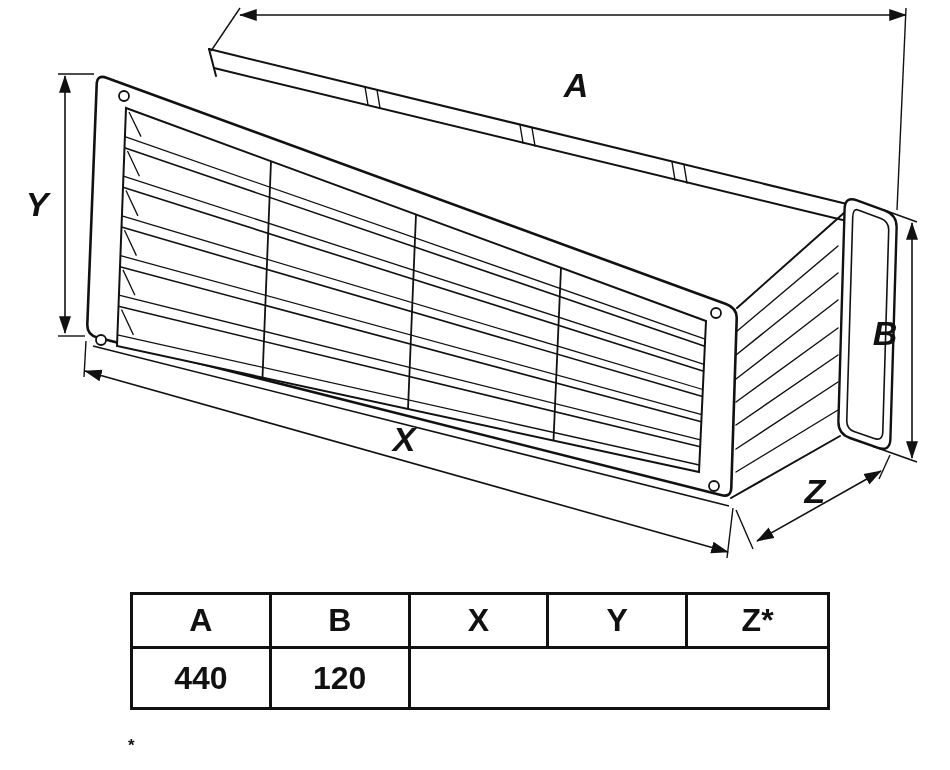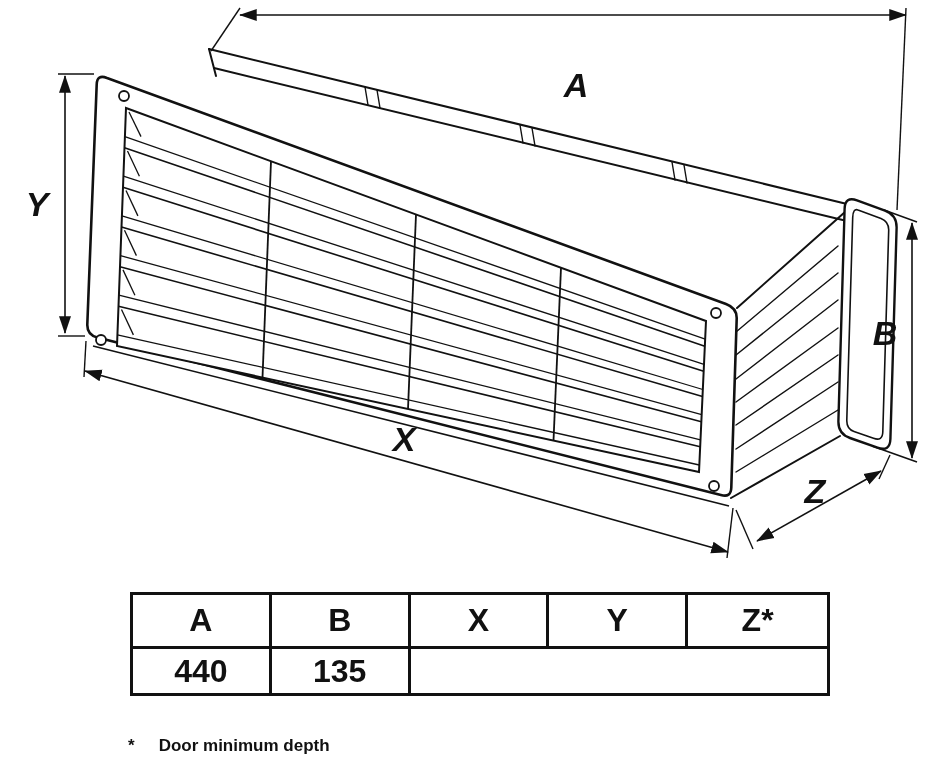--- a/index.html
+++ b/index.html
@@ -6,21 +6,21 @@
   .canvas{position:relative;width:950px;height:770px;background:#fff;overflow:hidden;
           font-family:"Liberation Sans",sans-serif;color:#111;}
   svg.diagram{position:absolute;left:0;top:0;}
   .spec-table{position:absolute;left:130px;top:592px;width:700px;
               border:3px solid #111;display:grid;grid-template-columns:repeat(5,1fr);
               background:#fff;box-sizing:border-box;}
   .cell{display:flex;align-items:center;justify-content:center;
         font-weight:bold;font-size:32px;height:54px;
         border-right:3px solid #111;box-sizing:border-box;}
   .cell.header{border-bottom:3px solid #111;}
-  .cell.value{height:44px;}
+  .cell.value{height:58px;}
   .cell:nth-child(5n){border-right:none;}
   .footnote{position:absolute;left:128px;top:736px;display:flex;gap:24px;
             font-weight:bold;font-size:17px;}
 </style>
 </head>
 <body>
 
 <div class="canvas">
 
   <svg class="diagram" width="950" height="770" viewBox="0 0 950 770">
@@ -143,21 +143,20 @@
     </g>
   </svg>
 
   <div class="spec-table">
     <div class="cell header">A</div>
     <div class="cell header">B</div>
     <div class="cell header">X</div>
     <div class="cell header">Y</div>
     <div class="cell header">Z*</div>
     <div class="cell value">440</div>
-    <div class="cell value">135</div>
+    <div class="cell value">120</div>
   </div>
 
   <div class="footnote">
     <span>*</span>
-    <span>Door minimum depth</span>
   </div>
 
 </div>
 
 </body></html>

